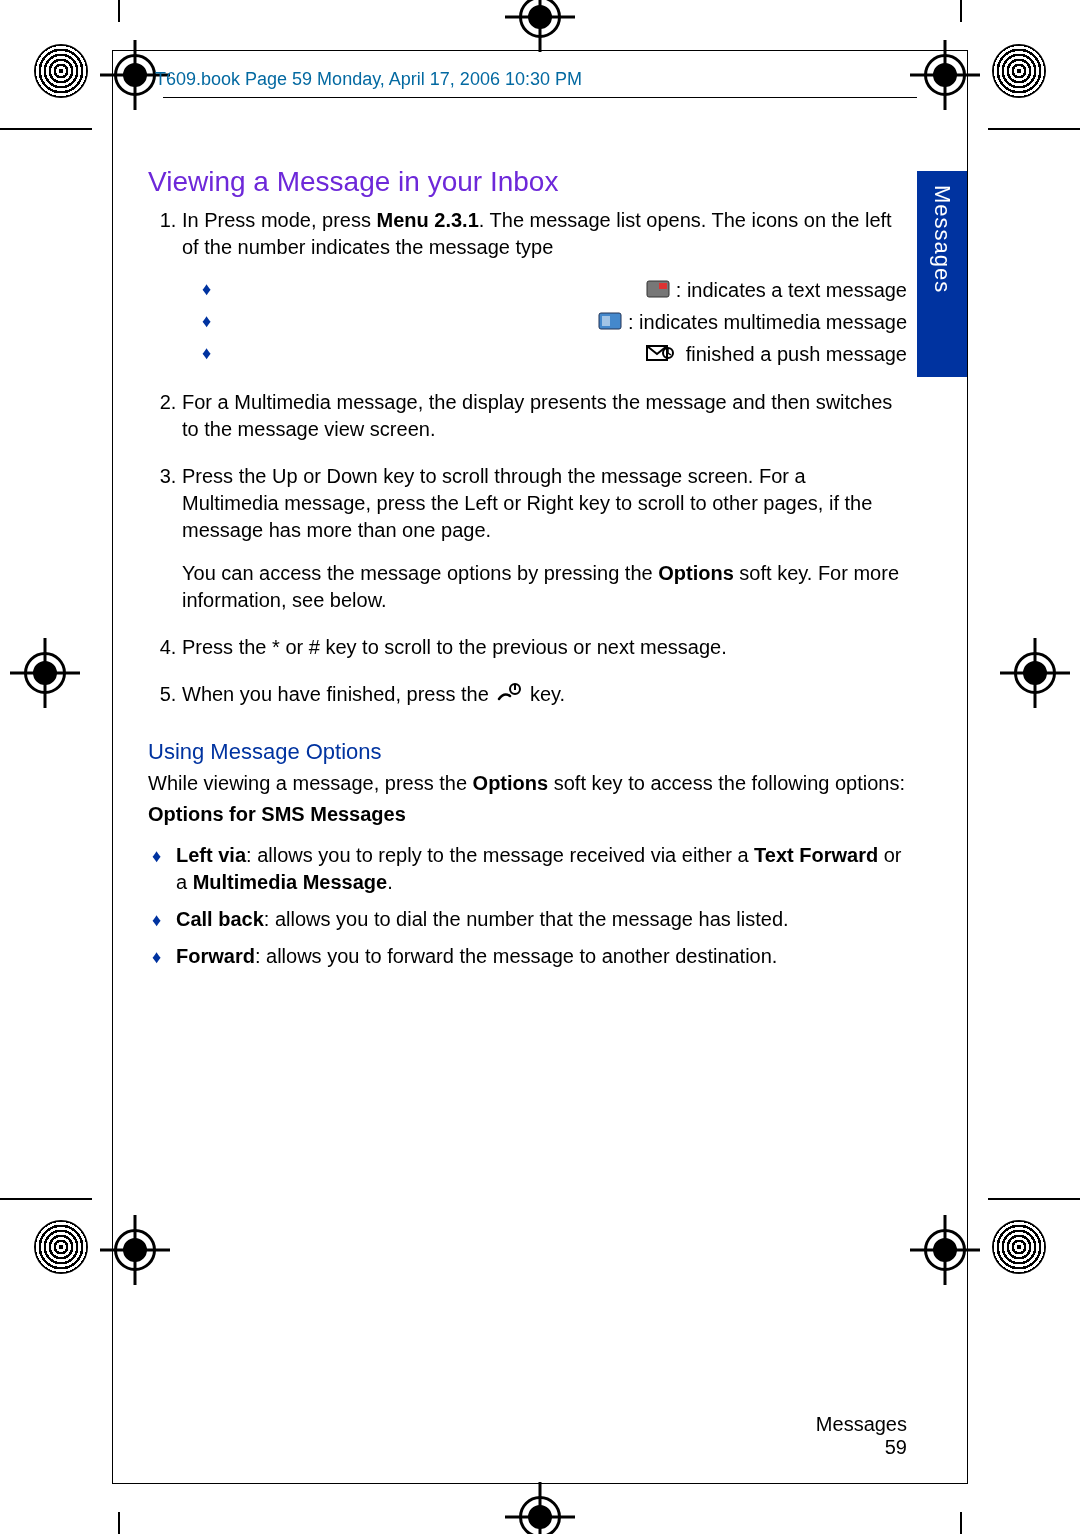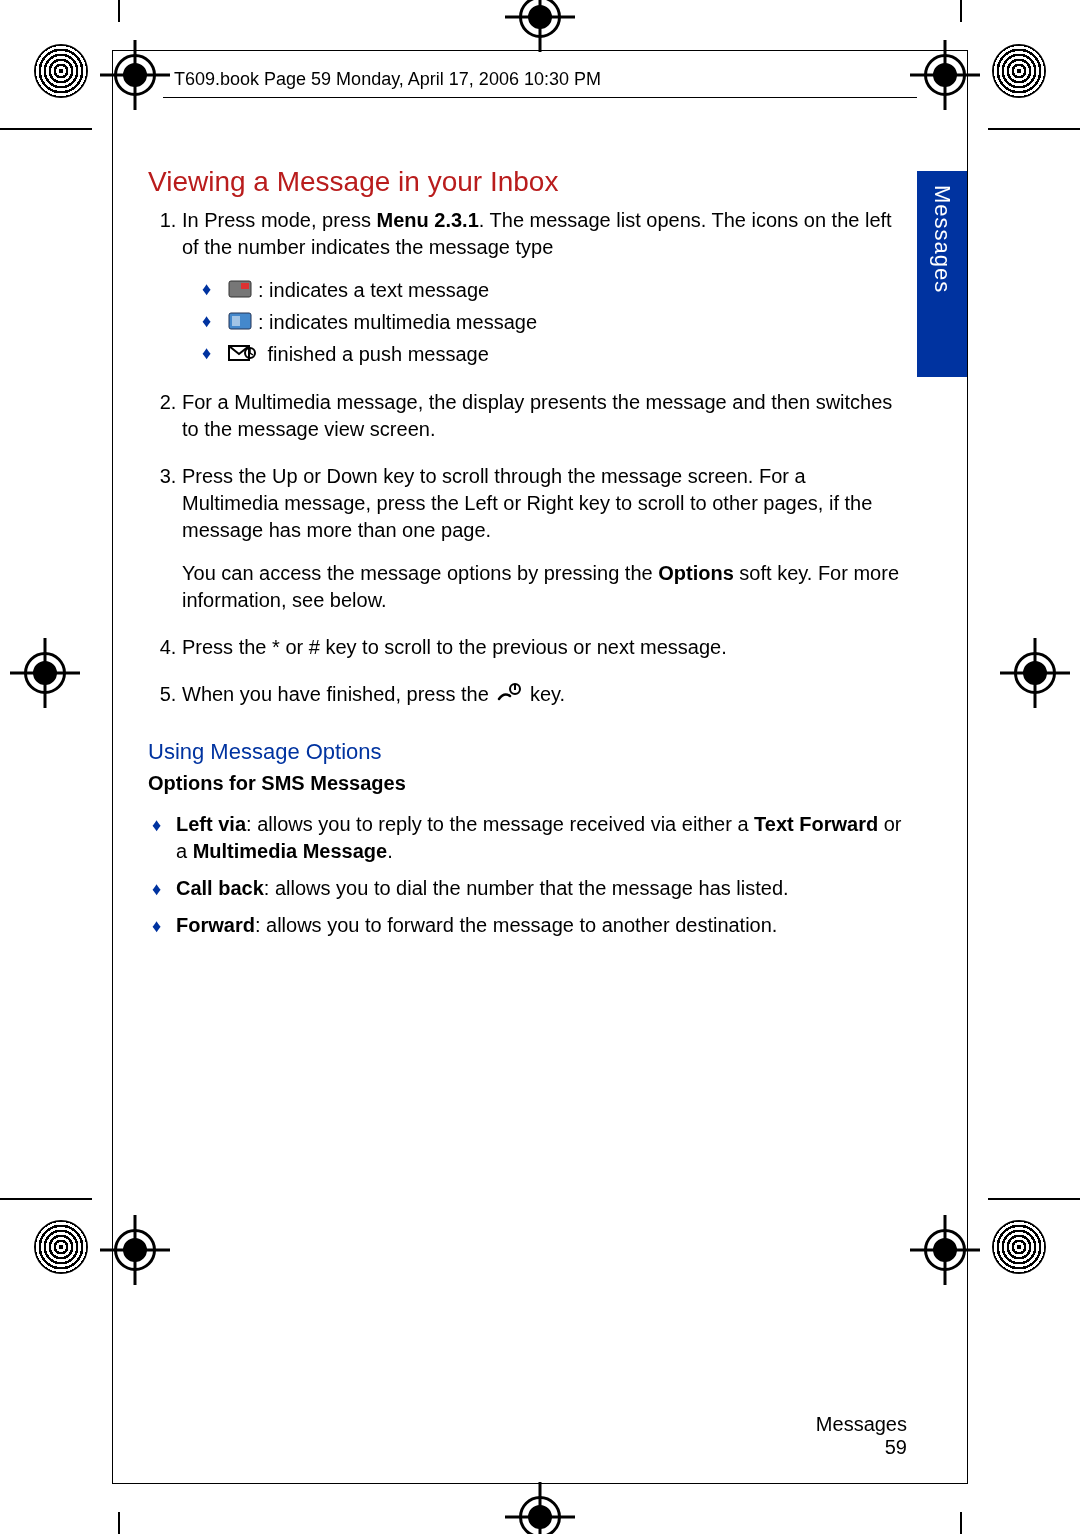--- a/index.html
+++ b/index.html
@@ -83,24 +83,24 @@
   .header-line {
     position: absolute;
     left: 50px;
     right: 50px;
     top: 46px;
     height: 1px;
     background: #000;
   }
   .header-text {
     position: absolute;
-    left: 61px;
+    left: 42px;
     top: 18px;
     font-size: 18px;
-    color: #000000;
+    color: #0369a1;
   }
   
   .side-tab {
     position: absolute;
     right: 0;
     top: 120px;
     width: 50px;
     height: 206px;
     background: #0033a0;
   }
@@ -117,21 +117,21 @@
   
   .content {
     position: absolute;
     left: 35px;
     right: 60px;
     top: 112px;
     bottom: 60px;
     line-height: 1.35;
   }
   h1.section {
-    color: #b91c1c;
+    color: #6d28d9;
     font-weight: normal;
     font-size: 28px;
     margin: 0 0 6px 0;
   }
   h2.subsection {
     color: #0033a0;
     font-weight: normal;
     font-size: 22px;
     margin: 26px 0 4px 0;
   }
@@ -140,20 +140,21 @@
     padding-left: 34px;
   }
   ol.steps > li {
     margin-bottom: 20px;
   }
   ol.steps > li p { margin: 0 0 16px 0; }
   ul.sub {
     list-style: none;
     padding-left: 20px;
     margin: 8px 0 4px 0;
+    text-align: right;
   }
   ul.sub li {
     position: relative;
     padding-left: 24px;
     margin: 4px 0;
   }
   ul.sub li::before {
     content: "♦";
     color: #0033a0;
     position: absolute;
@@ -338,20 +339,23 @@
               <circle cx="19" cy="7" r="5" fill="none" stroke="#000" stroke-width="2"></circle>
               <line x1="19" y1="2" x2="19" y2="8" stroke="#000" stroke-width="2"></line>
             </svg>
           </span>
           <span> key.</span>
         </p>
       </li>
     </ol>
 
     <h2 class="subsection">Using Message Options</h2>
+    <p style="margin:4px 0 4px 0;">
+      <span>While viewing a message, press the </span><b>Options</b><span> soft key to access the following options:</span>
+    </p>
     <p style="margin:4px 0 14px 0;"><b>Options for SMS Messages</b></p>
     <ul class="bullets">
       <li>
         <b>Left via</b><span>: allows you to reply to the message received via either a </span><b>Text Forward</b><span> or a </span><b>Multimedia Message</b><span>.</span>
       </li>
       <li>
         <b>Call back</b><span>: allows you to dial the number that the message has listed.</span>
       </li>
       <li>
         <b>Forward</b><span>: allows you to forward the message to another destination.</span>

